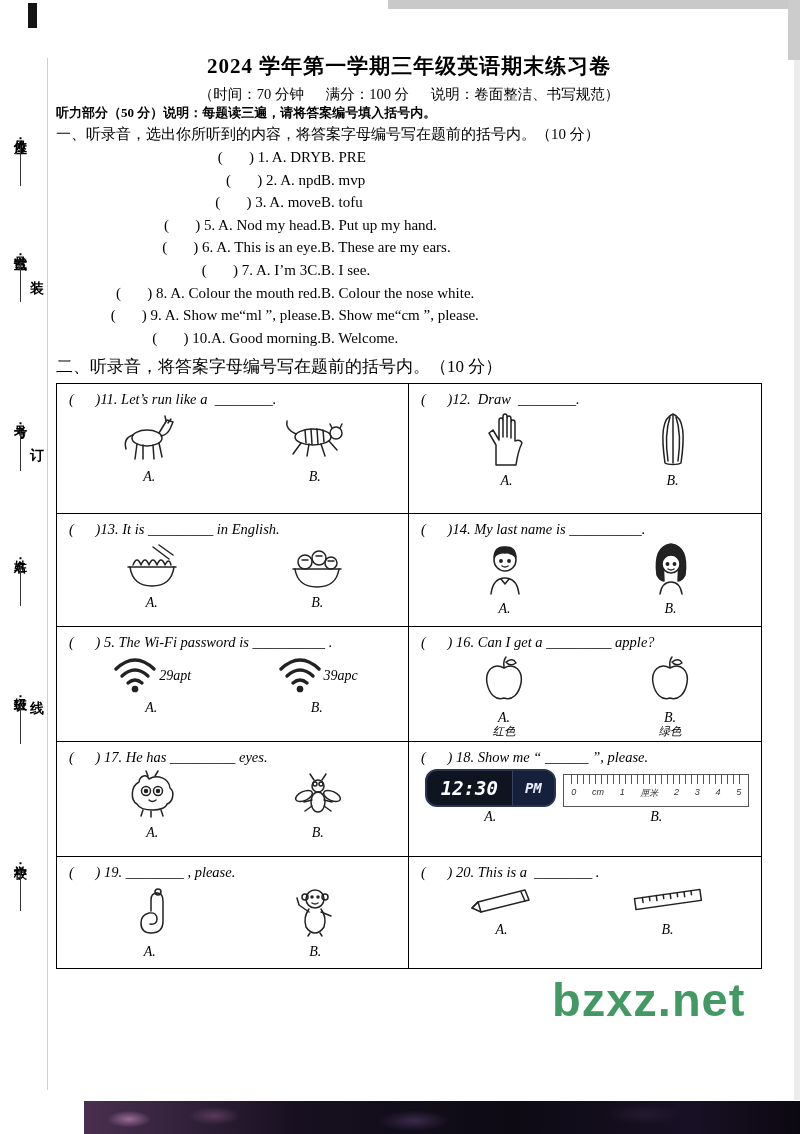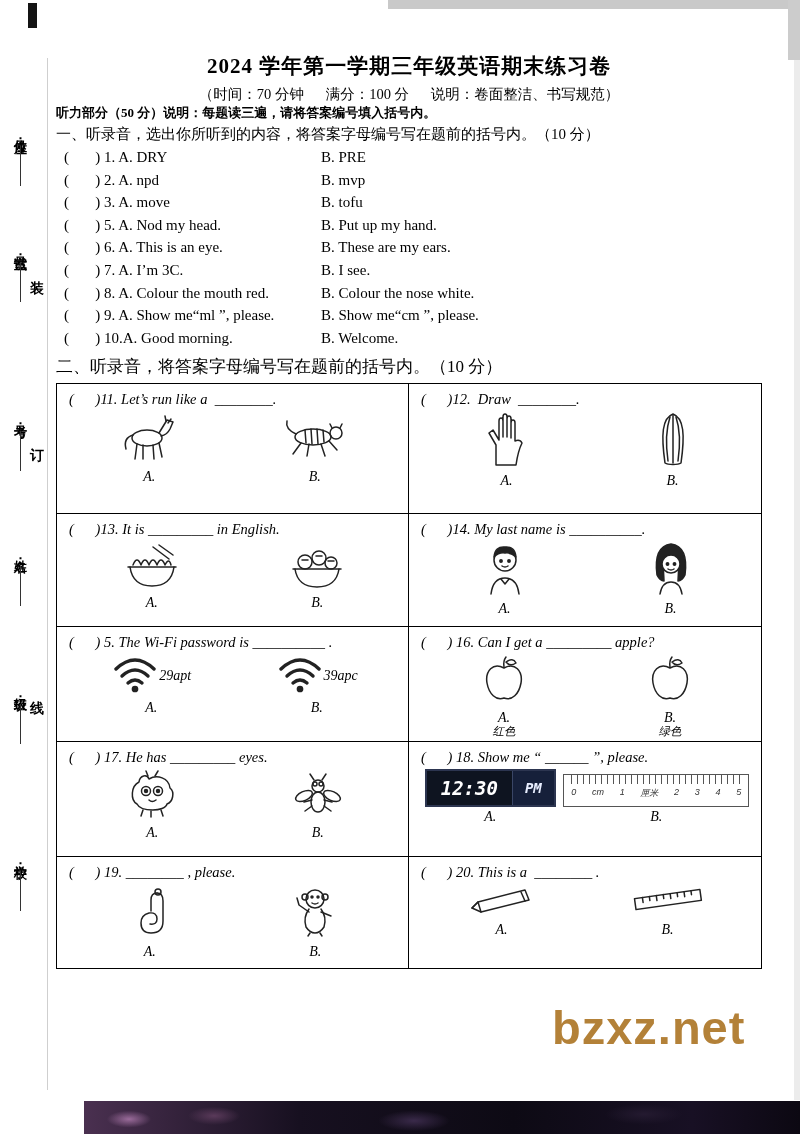--- a/index.html
+++ b/index.html
@@ -29,21 +29,21 @@
   .side-label .blank { width:1px; height:40px; background:#333; margin-top:3px; }
   .seal-char { position:absolute; left:30px; font-size:14px; font-weight:bold; }
   
   .main { position:absolute; left:56px; top:52px; width:706px; }
   .title { text-align:center; font-size:21px; font-weight:bold; letter-spacing:1px; }
   .info  { text-align:center; font-size:14.5px; margin-top:5px; white-space:pre; }
   .listen { font-size:13px; font-weight:bold; }
   .sec1h { font-size:15px; margin-top:3px; }
   .s1items { padding-left:8px; margin-top:2px; }
   .s1item { display:flex; font-size:15px; line-height:22.6px; white-space:pre; }
-  .s1item .l { flex:0 0 257px; }
+  .s1item .l { flex:0 0 257px;text-align:right; }
   .sec2h { font-size:17px; margin:6px 0 5px 0; }
   
   .qtable { border:1.5px solid #000; width:100%; }
   .qrow { display:flex; border-bottom:1px solid #000; }
   .qrow:last-child { border-bottom:none; }
   .qrow.r1 { min-height:130px; } .qrow.r2 { min-height:113px; } .qrow.r3 { min-height:115px; }
   .qrow.r4 { min-height:115px; } .qrow.r5 { min-height:111px; }
   .cell { width:50%; padding:7px 8px 2px 12px;font-style:italic; }
   .cell.first { border-right:1px solid #000; }
   .q { font-size:14.5px; white-space:pre; }
@@ -52,31 +52,31 @@
   .optlabel { font-size:14px; margin-top:2px; }
   .imgrow { display:flex; align-items:center; gap:0; }
   .wifi-text { font-size:14px; }
   .imgbox svg * { stroke:#222; fill:none; stroke-width:1.5; stroke-linecap:round; stroke-linejoin:round; }
   .imgbox svg .f  { fill:#222; }
   .imgbox svg .fw { fill:#fff; }
   .imgbox svg .thick { stroke-width:3.4; }
   .applewrap { position:relative; display:inline-block; }
   .apple-text { position:absolute; left:0; right:0; top:24px; text-align:center; font-size:11.5px;margin-top:46px; }
   
-  .clock { display:flex; align-items:stretch; background:#0e1420; border:2px solid #2c3550; border-radius:0; overflow:hidden; }
+  .clock { display:flex; align-items:stretch; background:#0e1420; border:2px solid #2c3550; border-radius:12px; overflow:hidden; }
   .clock .time { padding:6px 14px; color:#fff; font-family:"DejaVu Sans Mono",monospace; font-weight:bold; font-size:19px; border-right:1px solid #3a4666; }
   .clock .ampm { padding:6px 12px; display:flex; align-items:center; color:#e8eeff; font-family:"DejaVu Sans Mono",monospace; font-weight:bold; font-size:14px; background:#16203a; }
   
   .ruler18 { width:186px; height:33px; border:1px solid #555; padding:0 7px; background:#fff; }
   .ruler18 .ticks { height:9px; background:repeating-linear-gradient(90deg,#555 0 1px,rgba(0,0,0,0) 1px 6px); }
   .ruler18 .nums { display:flex; justify-content:space-between; margin-top:3px; font-family:"Liberation Sans",sans-serif; font-size:9px; color:#333; }
   
   .watermark {
-    position:absolute; left:552px; top:1000px; font-family:"Liberation Sans","DejaVu Sans",sans-serif;
-    font-size:47px; font-weight:bold; color:#a16207; opacity:.8; letter-spacing:1px; white-space:nowrap;text-align:right;
+    position:absolute; left:552px; top:972px; font-family:"Liberation Sans","DejaVu Sans",sans-serif;
+    font-size:47px; font-weight:bold; color:#15803d; opacity:.8; letter-spacing:1px; white-space:nowrap;text-align:right;
   }
 </style>
 </head>
 <body>
 
 <div class="corner-mark"></div>
 <div class="top-gray"></div>
 <div class="right-gray"></div>
 <div class="right-edge"></div>
 

